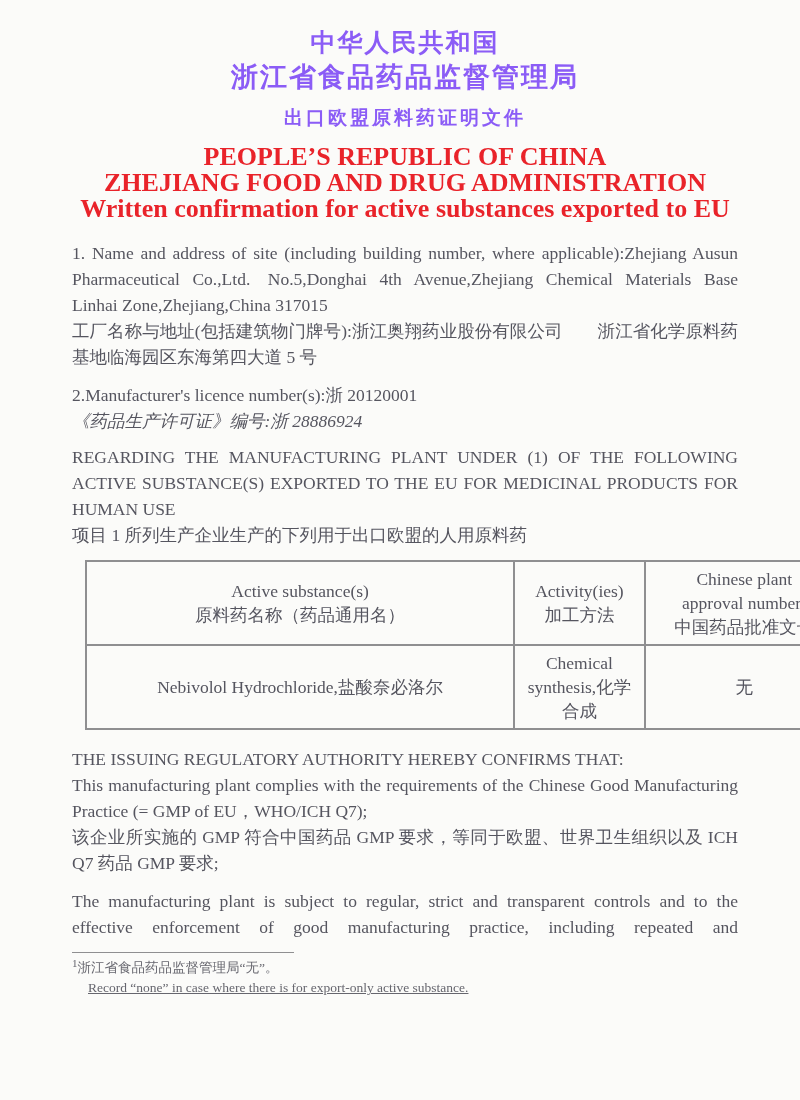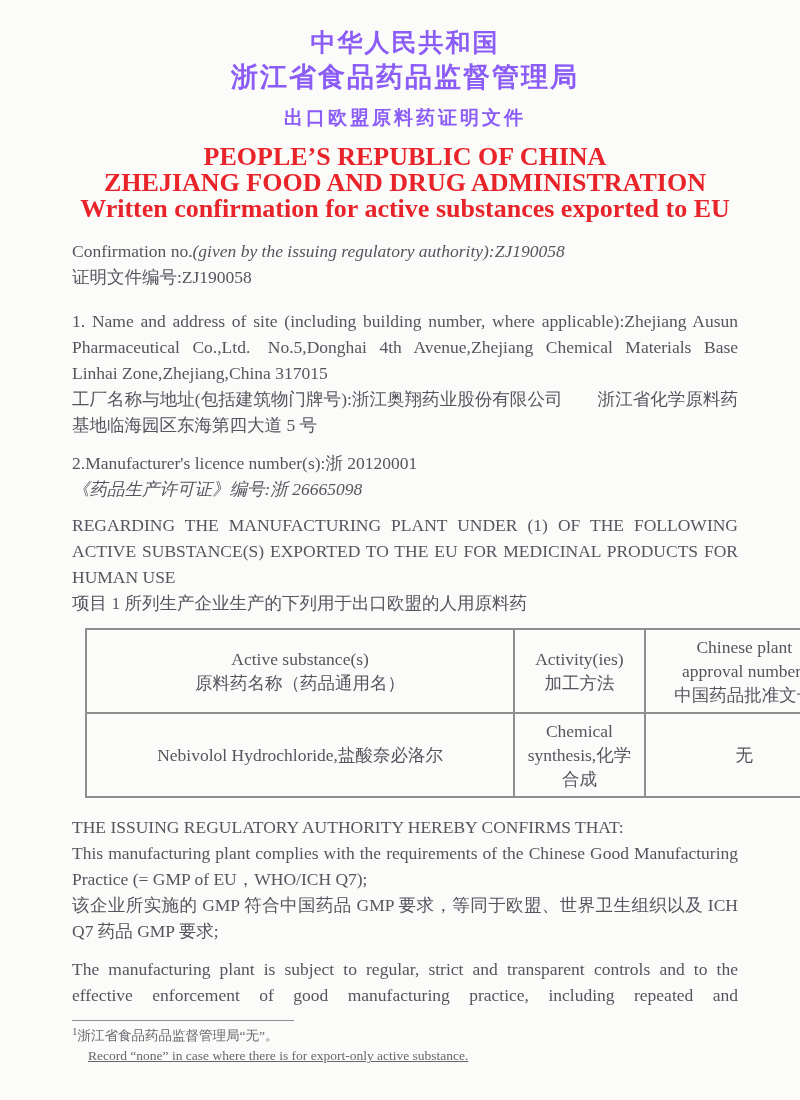--- a/index.html
+++ b/index.html
@@ -73,33 +73,29 @@
 
   <div class="hdr">
     <div class="h-cn h-cn1">中华人民共和国</div>
     <div class="h-cn h-cn2">浙江省食品药品监督管理局</div>
     <div class="h-cn h-cn3">出口欧盟原料药证明文件</div>
     <div class="h-en h-en1">PEOPLE’S REPUBLIC OF CHINA</div>
     <div class="h-en">ZHEJIANG FOOD AND DRUG ADMINISTRATION</div>
     <div class="h-en">Written confirmation for active substances exported to EU</div>
   </div>
 
-  <div class="blk conf">
-    <p><span>Confirmation no.</span><span class="it">(given by the issuing regulatory authority):ZJ190058</span></p>
-    <p>证明文件编号:ZJ190058</p>
-  </div>
 
   <div class="blk s1">
     <p class="just">1. Name and address of site (including building number, where applicable):Zhejiang Ausun Pharmaceutical Co.,Ltd. No.5,Donghai 4th Avenue,Zhejiang Chemical Materials Base Linhai Zone,Zhejiang,China 317015</p>
     <p class="just">工厂名称与地址(包括建筑物门牌号):浙江奥翔药业股份有限公司　　浙江省化学原料药基地临海园区东海第四大道 5 号</p>
   </div>
 
   <div class="blk s2">
     <p>2.Manufacturer's licence number(s):浙 20120001</p>
-    <p class="it">《药品生产许可证》编号:浙 26665098</p>
+    <p class="it">《药品生产许可证》编号:浙 28886924</p>
   </div>
 
   <div class="blk reg">
     <p class="just">REGARDING THE MANUFACTURING PLANT UNDER (1) OF THE FOLLOWING ACTIVE SUBSTANCE(S) EXPORTED TO THE EU FOR MEDICINAL PRODUCTS FOR HUMAN USE</p>
     <p>项目 1 所列生产企业生产的下列用于出口欧盟的人用原料药</p>
   </div>
 
   <table class="subst">
     <colgroup>
       <col class="col-substance">

